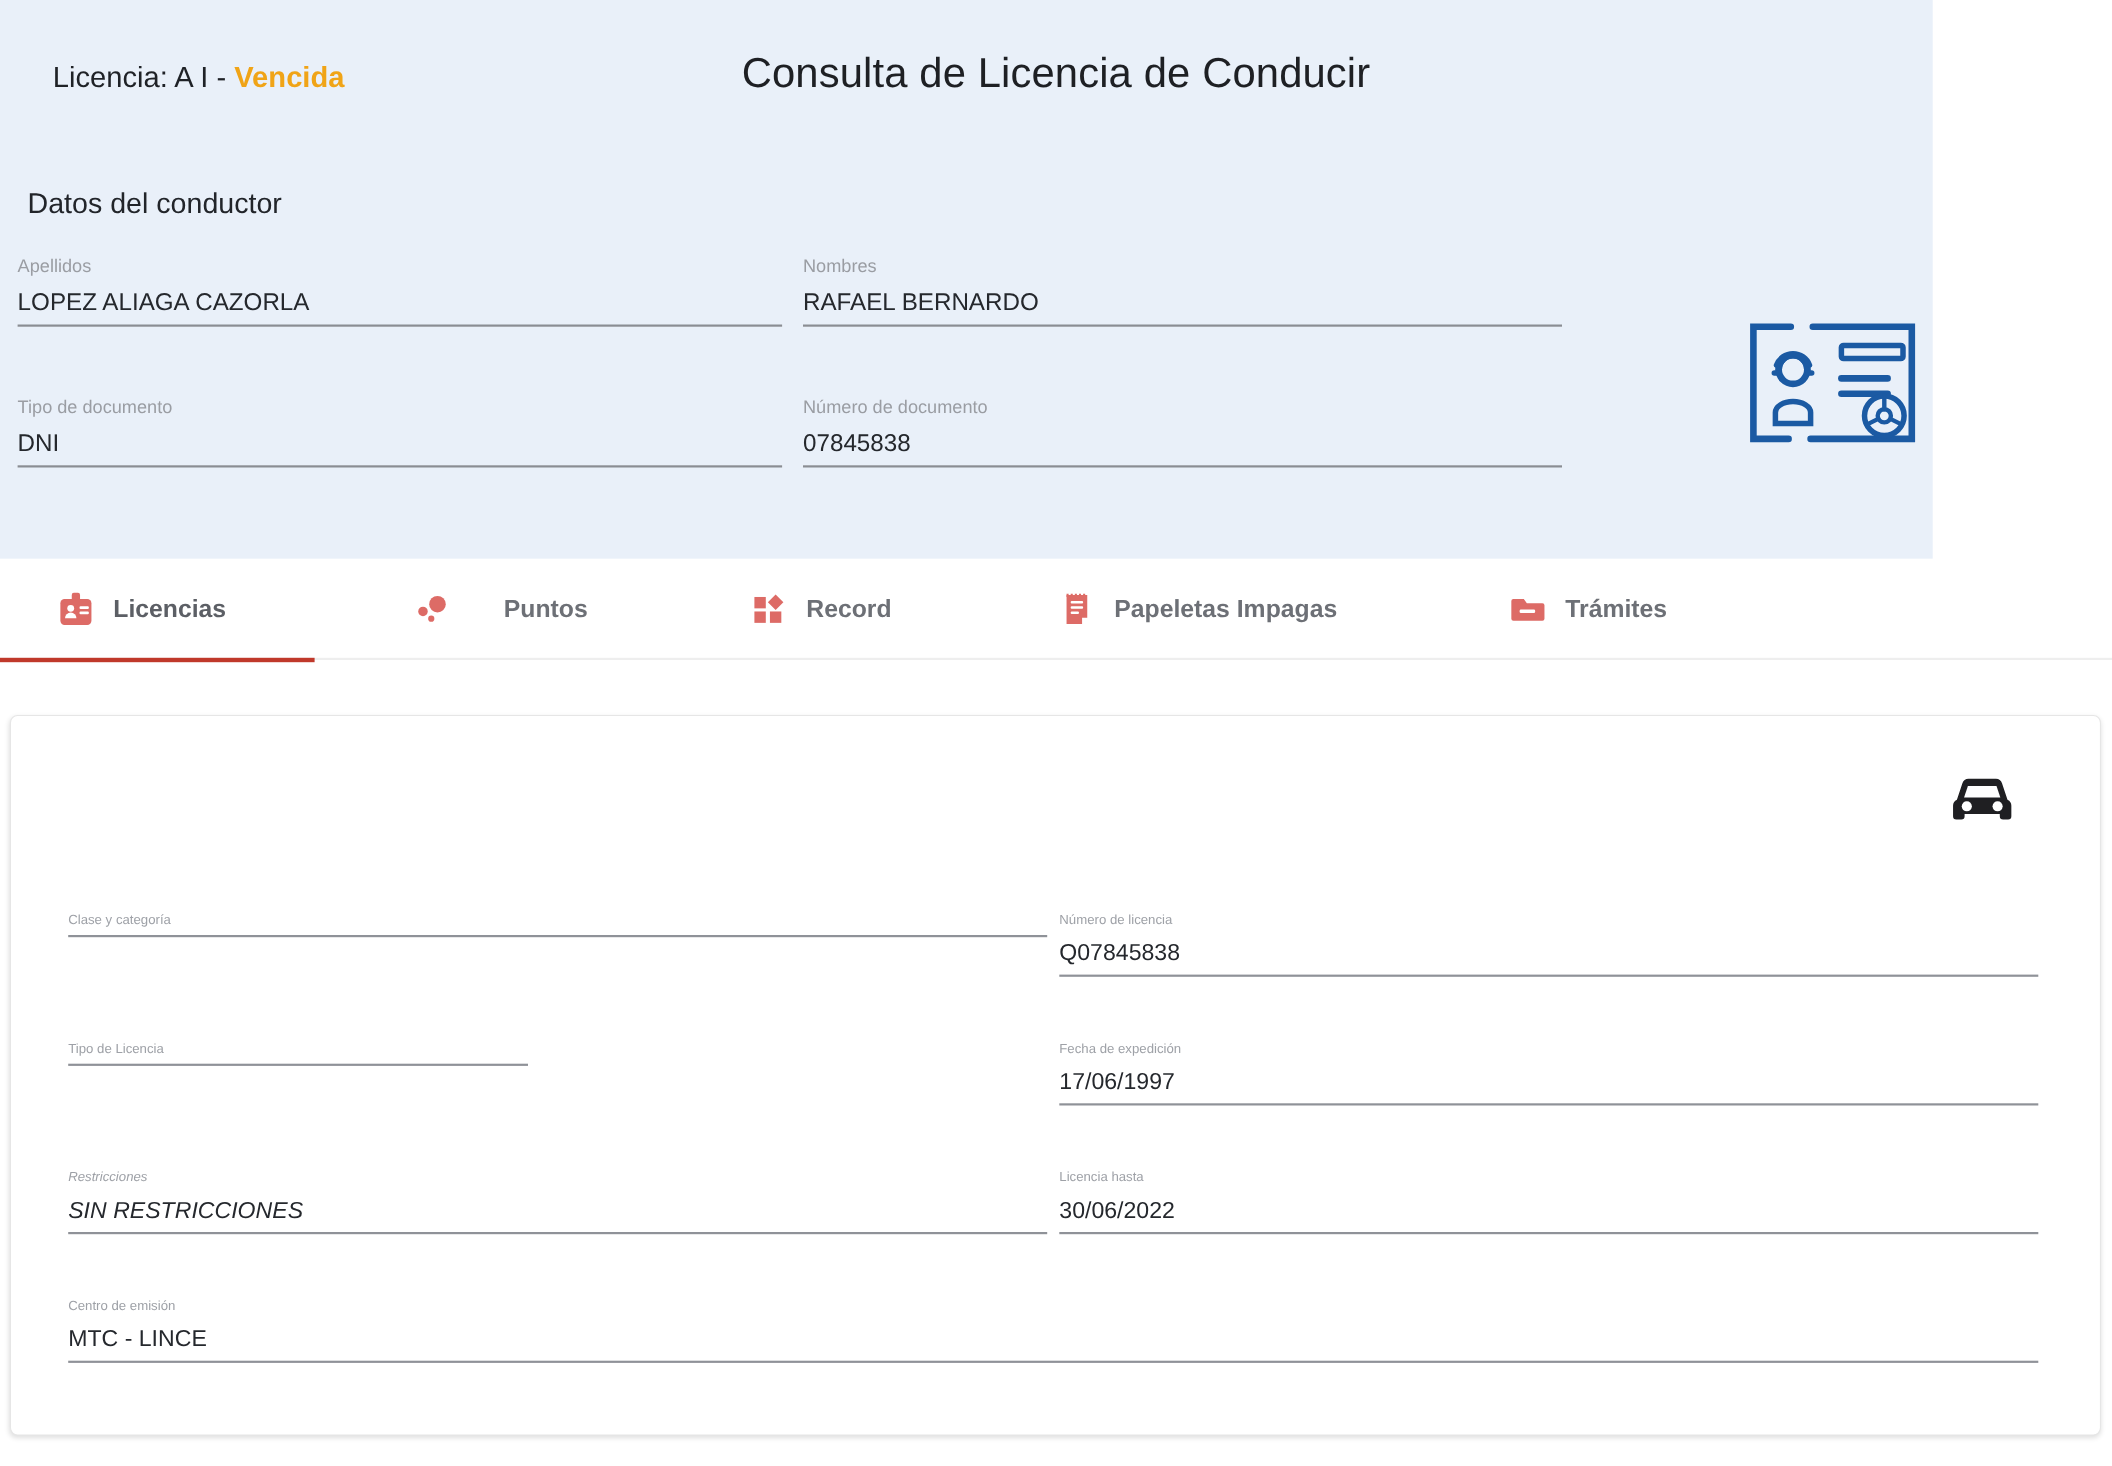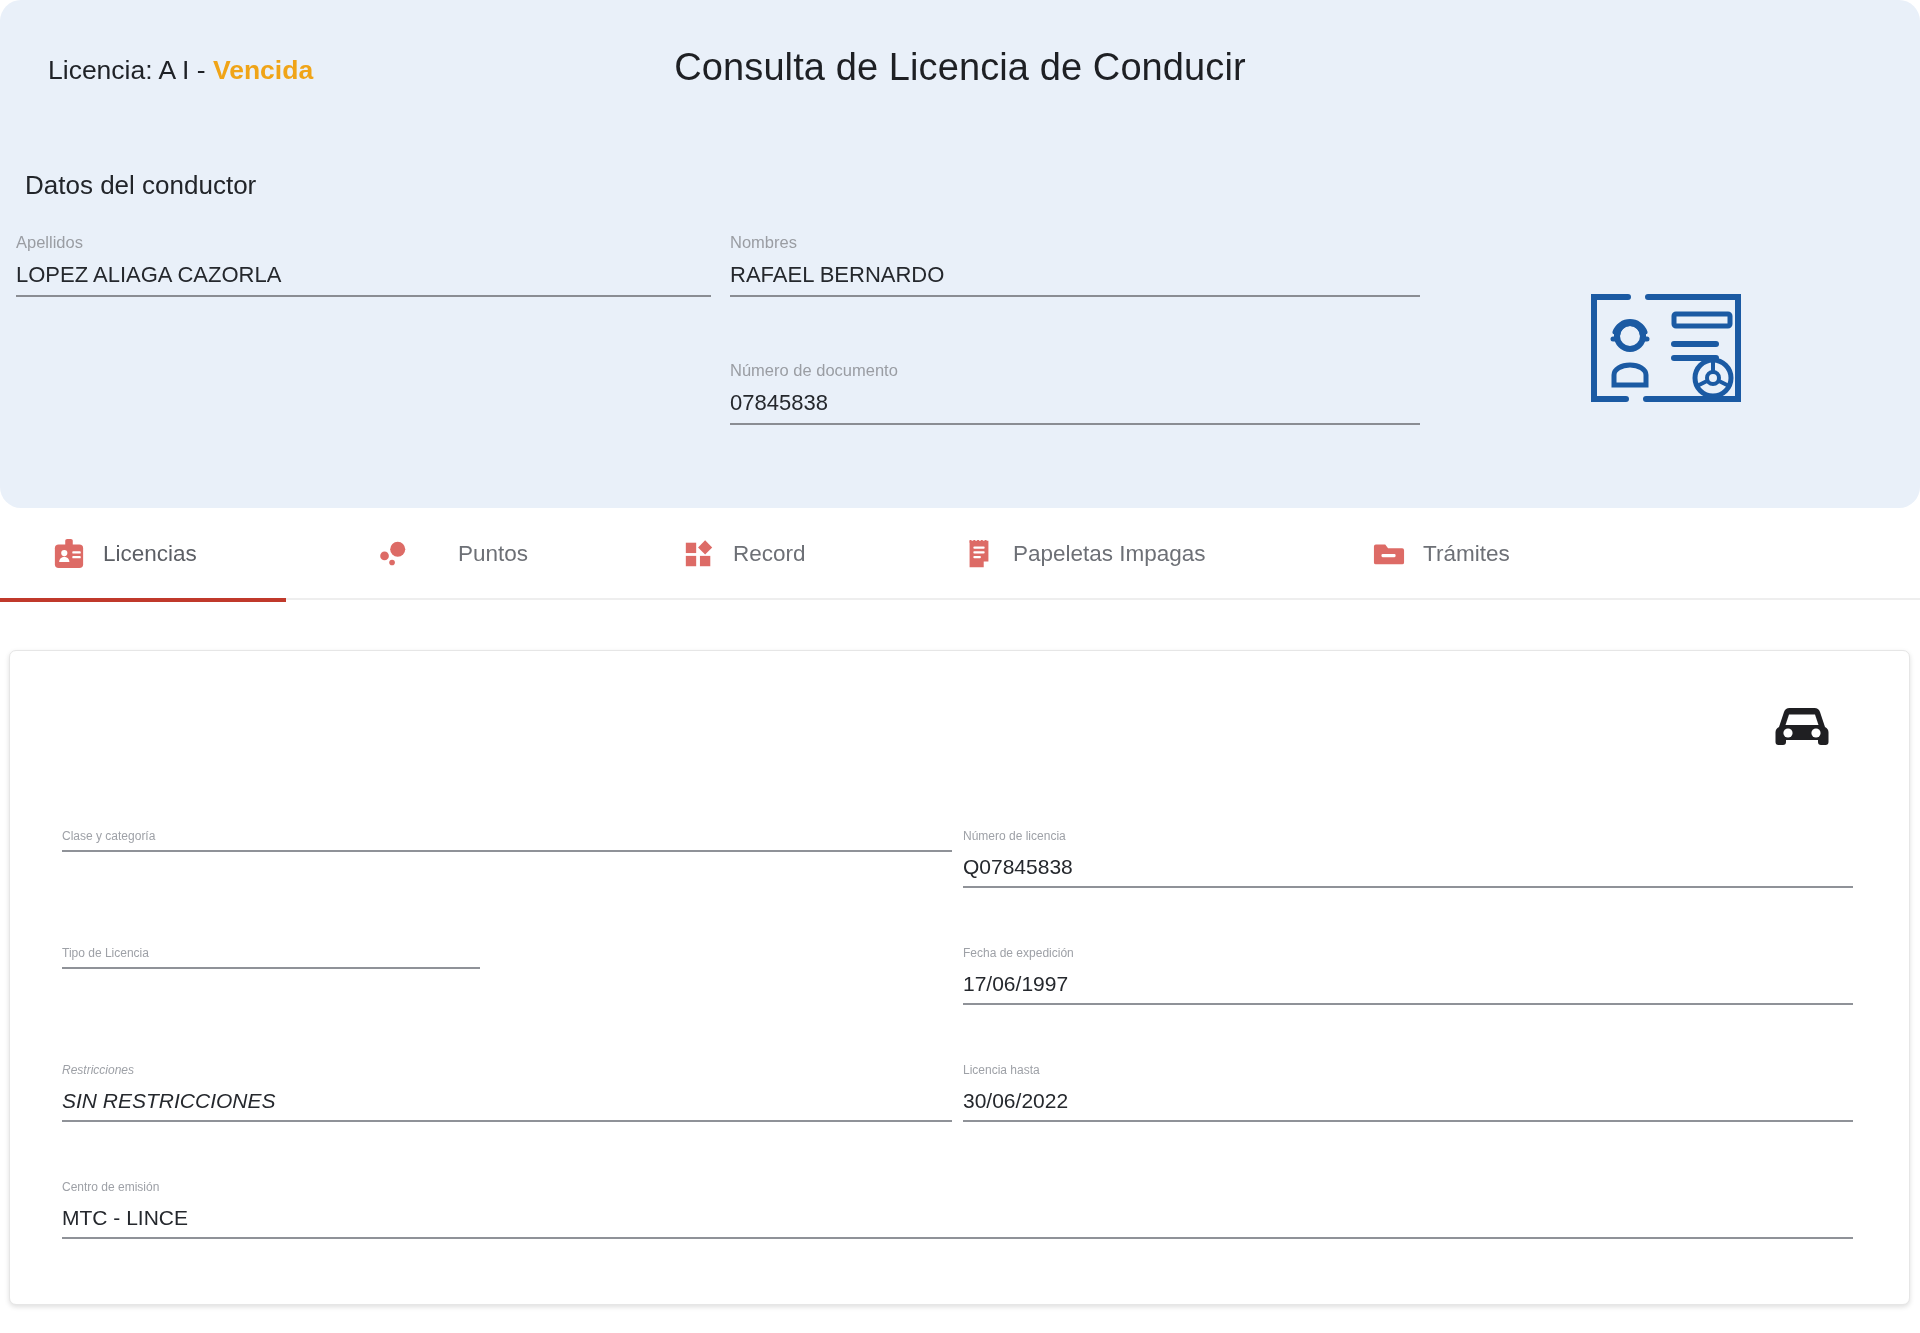--- a/index.html
+++ b/index.html
@@ -9,23 +9,22 @@
     background: #ffffff;
     font-family: "Liberation Sans", sans-serif;
     -webkit-font-smoothing: antialiased;
   }
   .page { position: relative; width: 1920px; height: 1333px; overflow: hidden; background:#ffffff; }
 
   
   .header-panel {
     position: absolute;
     left: 0; top: 0;
-    width: 1920px; height: 508px;
+    width: 1757px; height: 508px;
     background: #e9f0f9;
-    border-radius: 21px;
   }
   .page-title {
     position: absolute;
     left: 0; top: 46px;
     width: 1920px;
     text-align: center;
     font-size: 38px;
     font-weight: 400;
     color: #1e2024;
     letter-spacing: 0.1px;
@@ -91,21 +90,21 @@
     gap: 17px;
     cursor: pointer;
   }
   .tab .tab-icon {
     width: 34px; height: 34px;
     display: flex; align-items: center; justify-content: center;
     flex: none;
   }
   .tab .tab-label {
     font-size: 22.5px;
-    font-weight: normal;
+    font-weight: bold;
     color: #6d7076;
     white-space: nowrap;
   }
   .tab.active .tab-label { color: #5c5f65; }
   .tab .tab-underline {
     position: absolute;
     left: 0; bottom: -2px;
     height: 4px; width: 100%;
     background: #c0392b;
     display: none;
@@ -175,20 +174,25 @@
       <div class="fvalue">RAFAEL BERNARDO</div>
       <div class="fline"></div>
     </div>
 
     <div class="field f-apellidos">
       <div class="flabel">Apellidos</div>
       <div class="fvalue">LOPEZ ALIAGA CAZORLA</div>
       <div class="fline"></div>
     </div>
 
+    <div class="field f-tipodoc">
+      <div class="flabel">Tipo de documento</div>
+      <div class="fvalue">DNI</div>
+      <div class="fline"></div>
+    </div>
 
     <div class="field f-numdoc">
       <div class="flabel">Número de documento</div>
       <div class="fvalue">07845838</div>
       <div class="fline"></div>
     </div>
 
     <div class="license-card-icon">
       <svg viewBox="0 0 160 112" width="160" height="112">
         <g fill="none" stroke="#1b5aa3" stroke-width="6" stroke-linecap="round">

